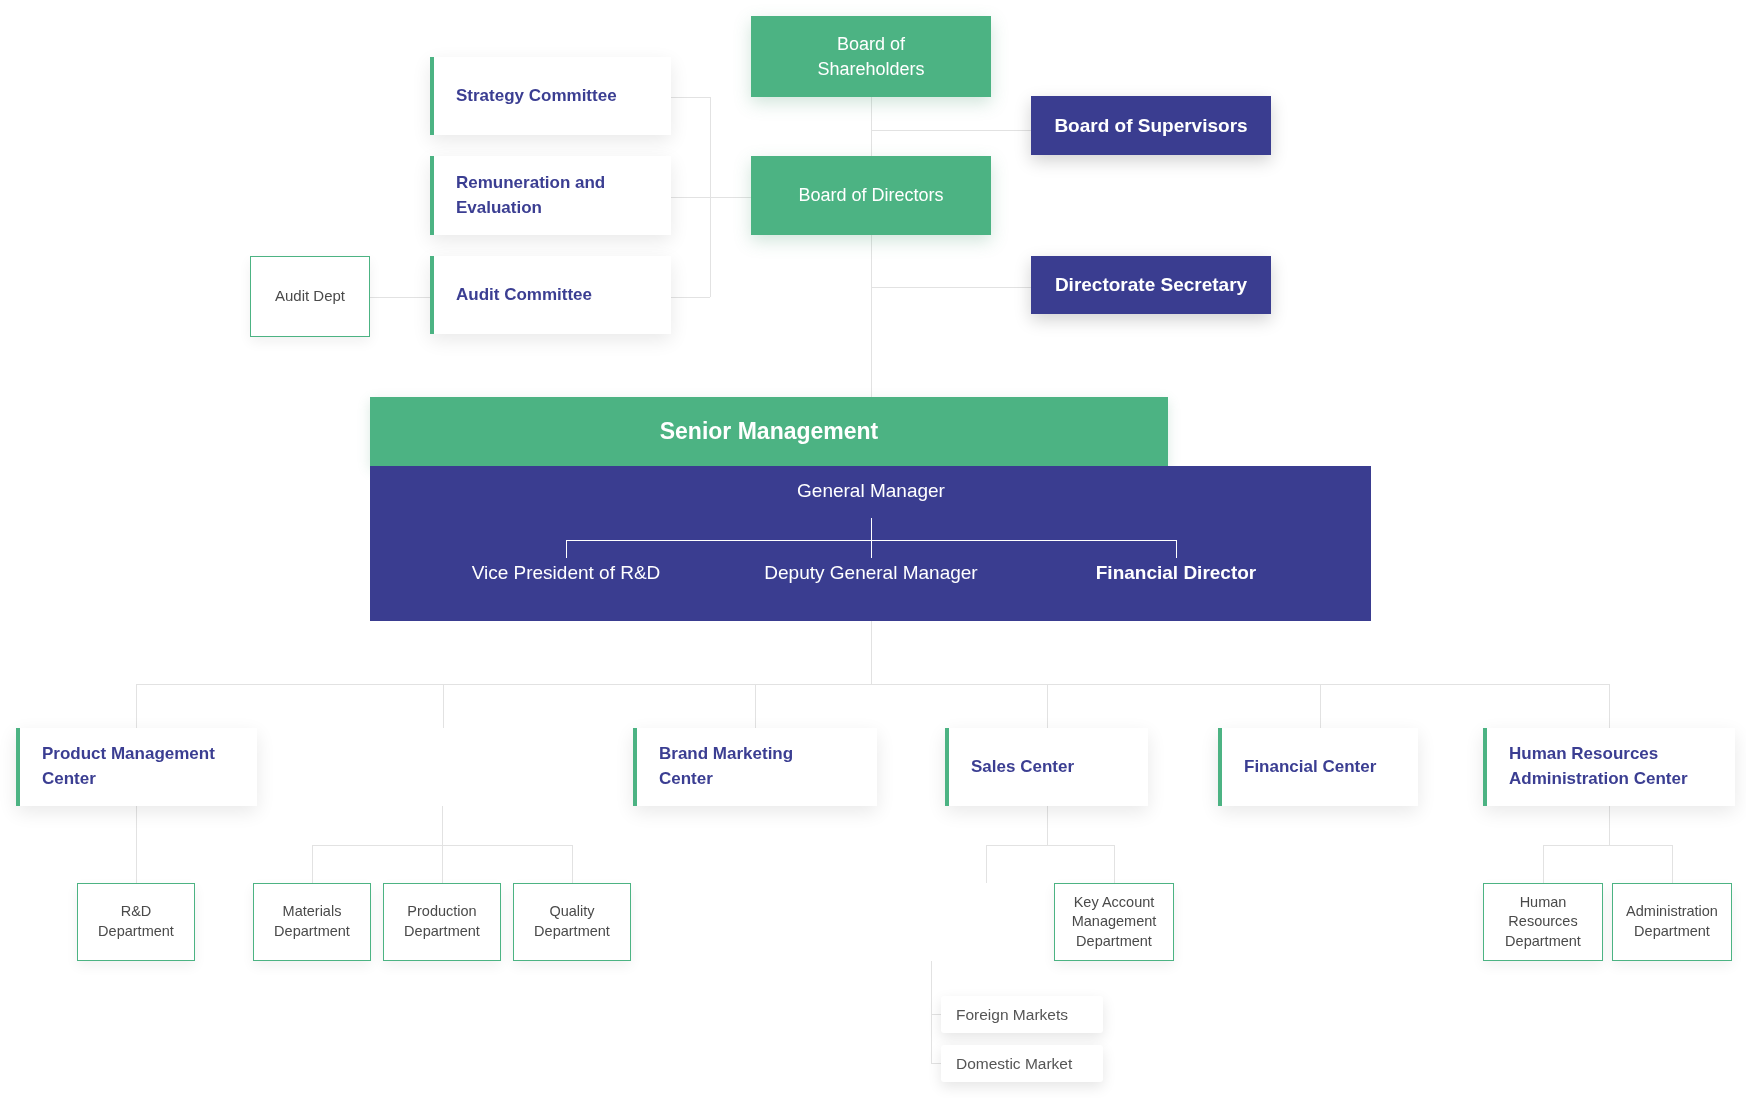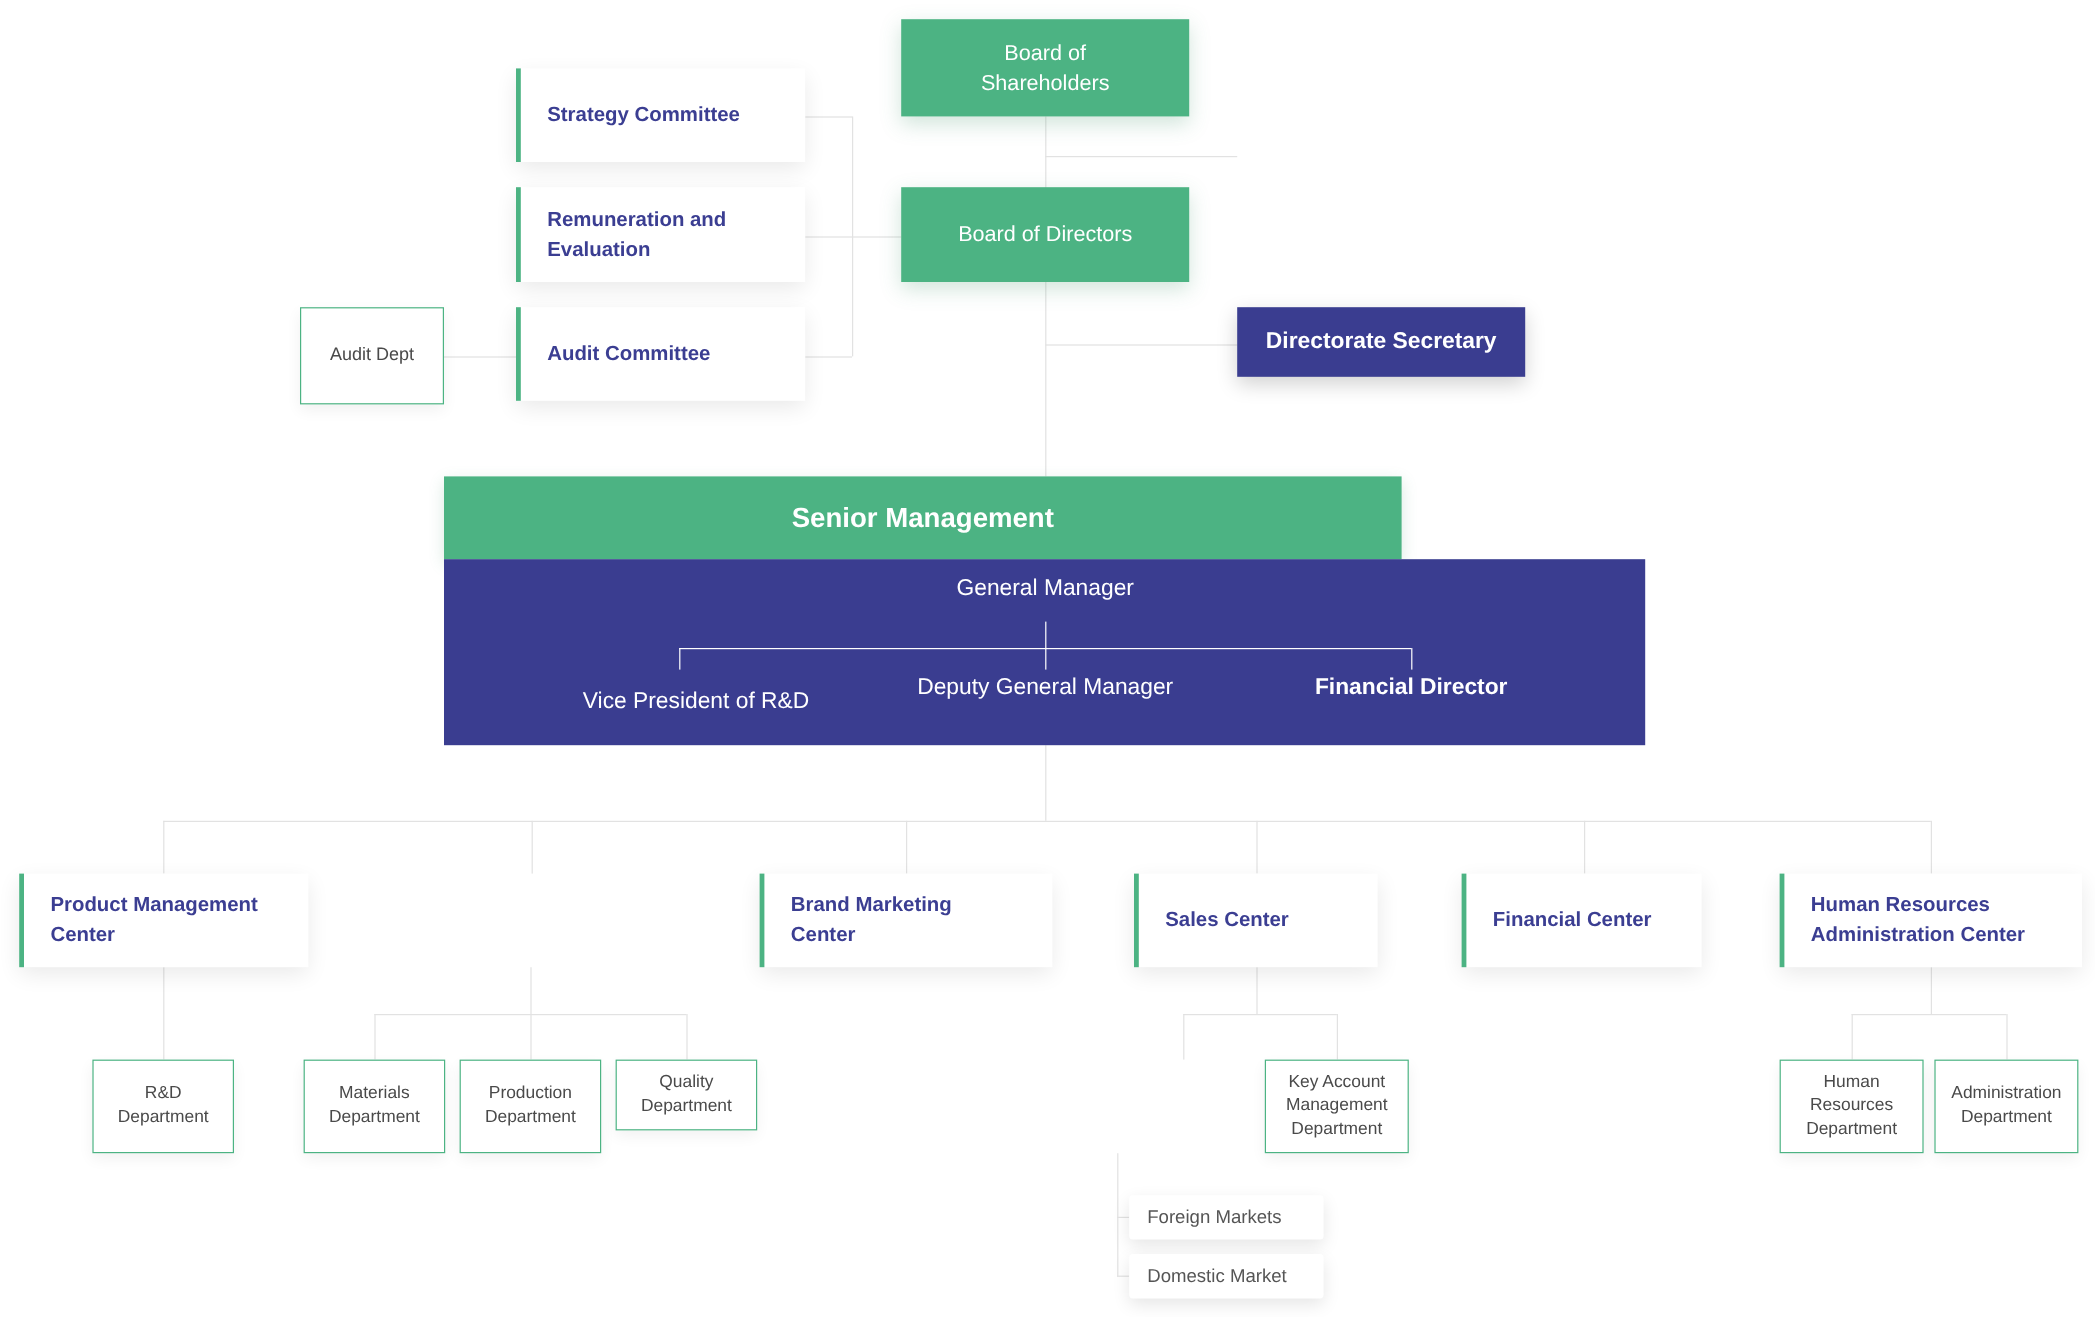--- a/index.html
+++ b/index.html
@@ -81,20 +81,23 @@
   <div class="vl" style="left:1672px;top:845px;height:38px;"></div>
 
   <div class="node n-green" style="left:751px;top:16px;width:240px;height:81px;">
     <span style="max-width:150px;">Board of Shareholders</span>
   </div>
 
   <div class="node n-green" style="left:751px;top:156px;width:240px;height:79px;">
     <span>Board of Directors</span>
   </div>
 
+  <div class="node n-indigo" style="left:1031px;top:96px;width:240px;height:59px;">
+    <span>Board of Supervisors</span>
+  </div>
 
   <div class="node n-indigo" style="left:1031px;top:256px;width:240px;height:58px;">
     <span>Directorate Secretary</span>
   </div>
 
   <div class="node n-card" style="left:430px;top:57px;width:241px;height:78px;">
     <span>Strategy Committee</span>
   </div>
 
   <div class="node n-card" style="left:430px;top:156px;width:241px;height:79px;">
@@ -112,21 +115,21 @@
   <div id="sm-header">
     <span>Senior Management</span>
   </div>
   <div id="sm-body">
     <span class="sm-label" style="left:501px;top:14px;">General Manager</span>
     <div class="wvl" style="left:501px;top:52px;height:22px;"></div>
     <div class="whl" style="left:196px;top:74px;width:610px;"></div>
     <div class="wvl" style="left:196px;top:74px;height:18px;"></div>
     <div class="wvl" style="left:501px;top:74px;height:18px;"></div>
     <div class="wvl" style="left:806px;top:74px;height:18px;"></div>
-    <span class="sm-label" style="left:196px;top:108px;margin-left:14px;">Vice President of R&amp;D</span>
+    <span class="sm-label" style="left:196px;top:96px;">Vice President of R&amp;D</span>
     <span class="sm-label" style="left:501px;top:96px;">Deputy General Manager</span>
     <span class="sm-label" style="left:806px;top:96px;font-weight:bold;">Financial Director</span>
   </div>
 
   <div class="node n-card" style="left:16px;top:728px;width:241px;height:78px;">
     <span style="max-width:195px;">Product Management Center</span>
   </div>
 
 
   <div class="node n-card" style="left:633px;top:728px;width:244px;height:78px;">
@@ -150,21 +153,21 @@
   </div>
 
   <div class="node n-dept" style="left:253px;top:883px;width:118px;height:78px;">
     <span>Materials Department</span>
   </div>
 
   <div class="node n-dept" style="left:383px;top:883px;width:118px;height:78px;">
     <span>Production Department</span>
   </div>
 
-  <div class="node n-dept" style="left:513px;top:883px;width:118px;height:59px;">
+  <div class="node n-dept" style="left:513px;top:883px;width:118px;height:78px;">
     <span>Quality Department</span>
   </div>
 
 
   <div class="node n-dept" style="left:1054px;top:883px;width:120px;height:78px;">
     <span>Key Account Management Department</span>
   </div>
 
   <div class="node n-dept" style="left:1483px;top:883px;width:120px;height:78px;">
     <span style="max-width:82px;">Human Resources Department</span>

